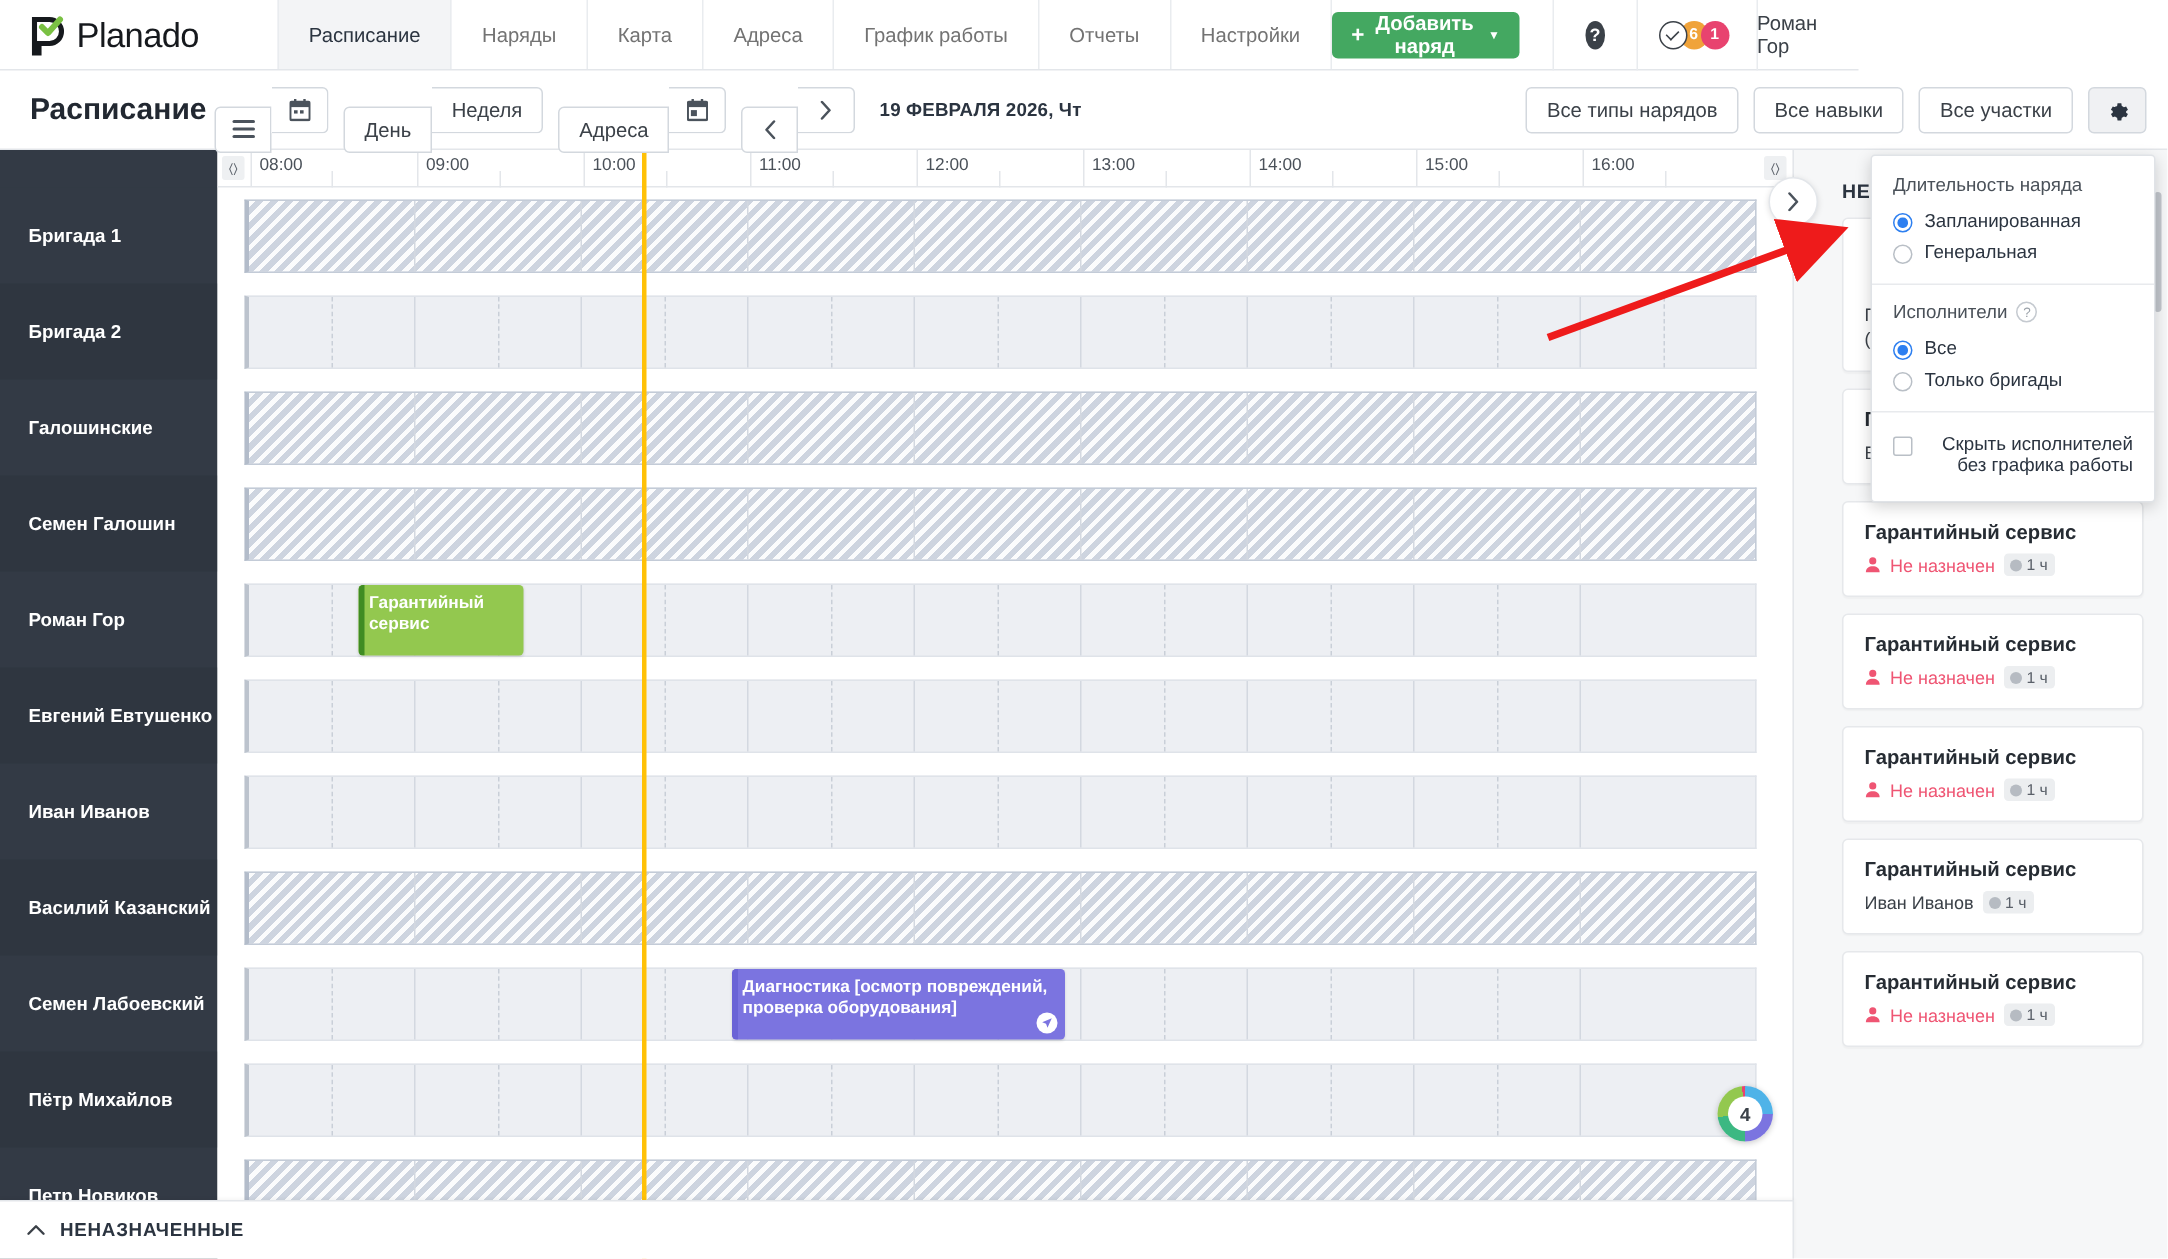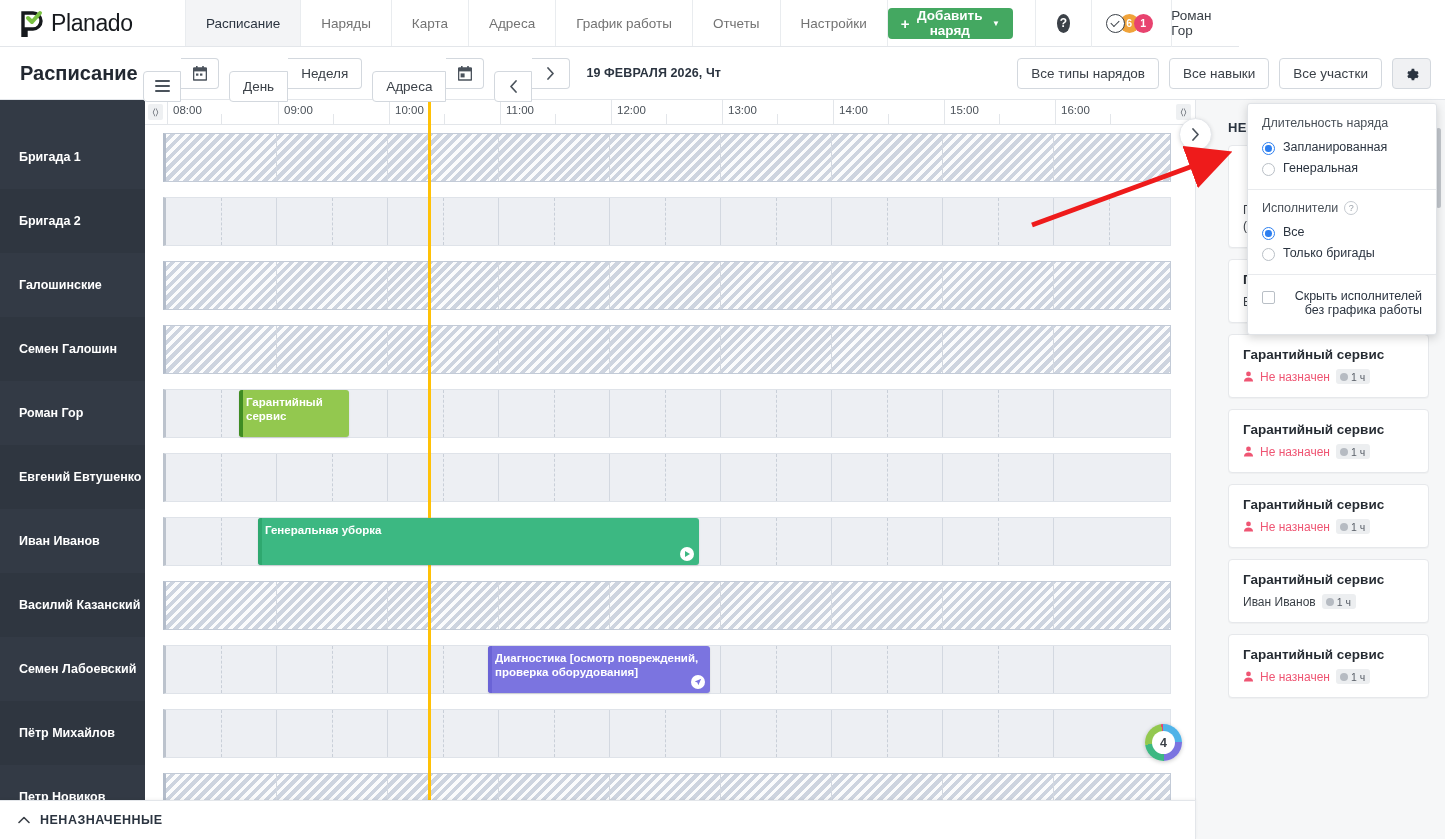--- a/index.html
+++ b/index.html
@@ -577,29 +577,20 @@
             <div class="solidv" style="left:443px"></div>
           <div class="dash" style="left:499px"></div>
             <div class="solidv" style="left:554px"></div>
           <div class="dash" style="left:610px"></div>
             <div class="solidv" style="left:665px"></div>
           <div class="dash" style="left:721px"></div>
             <div class="solidv" style="left:776px"></div>
           <div class="dash" style="left:832px"></div>
             <div class="solidv" style="left:887px"></div>
         </div>
-        <div class="ev ev-teal" style="left:113px; top:9px; width:441px; height:47px;">
-          <span class="lbar"></span>
-          <span>Генеральная уборка</span>
-          <span class="ev-dot">
-            <svg width="8" height="8" viewBox="0 0 8 8">
-                <path d="M2 1 L7 4 L2 7 Z" fill="#3cb882"></path>
-              </svg>
-          </span>
-        </div>
       </div>
 
       <div class="row">
         <div class="lane busy">
           <div class="solidv" style="left:110px"></div>
             <div class="solidv" style="left:221px"></div>
           <div class="solidv" style="left:332px"></div>
             <div class="solidv" style="left:443px"></div>
           <div class="solidv" style="left:554px"></div>
             <div class="solidv" style="left:665px"></div>

